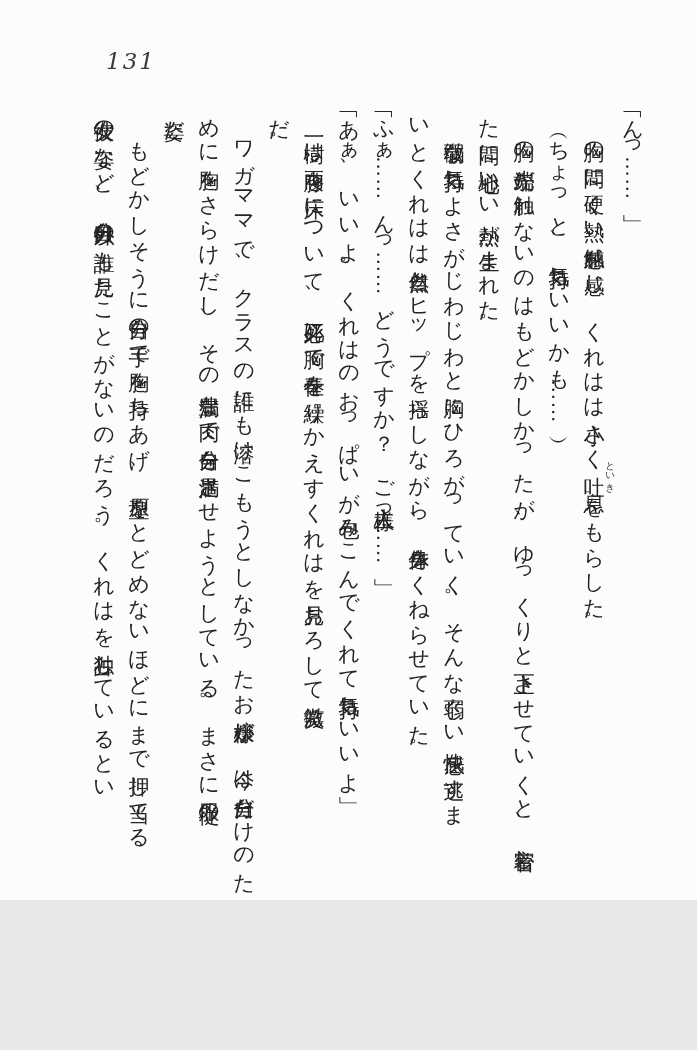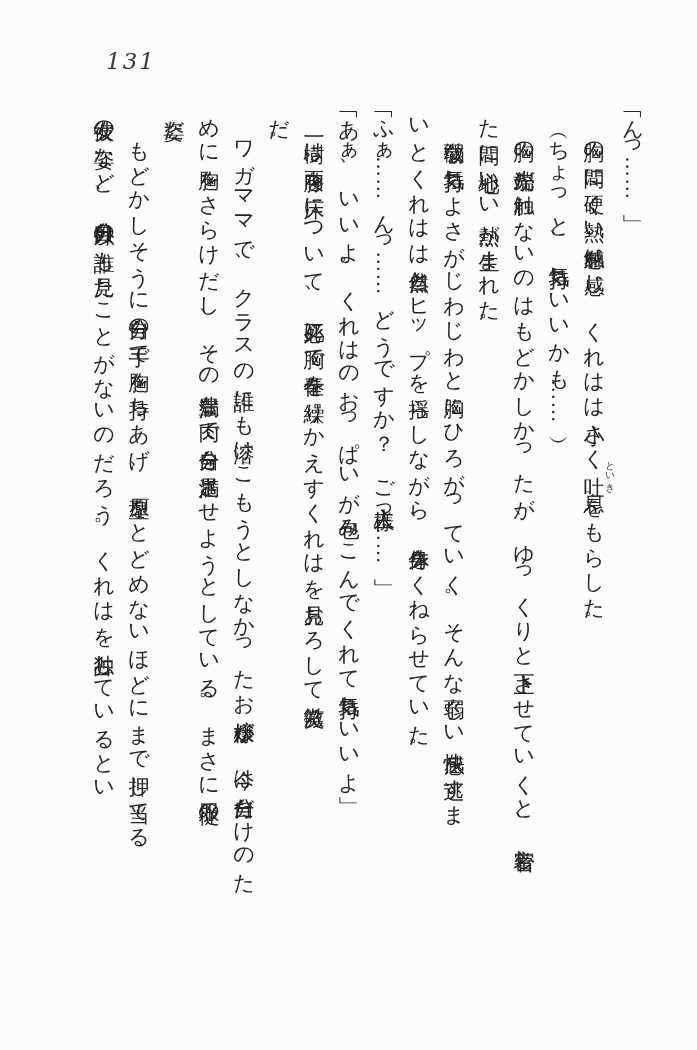--- a/index.html
+++ b/index.html
@@ -3,21 +3,21 @@
 <meta charset="utf-8">
 <style>
   html, body {
     margin: 0;
     padding: 0;
     background: #e8e8e8;
   }
   .page {
     position: relative;
     width: 697px;
-    height: 1050px;
+    height: 900px;
     margin: 0 auto;
     background: #fcfcfc;
     overflow: hidden;
     font-family: "Liberation Serif", "DejaVu Serif", serif;
   }
   .page-number {
     position: absolute;
     left: 106px;
     top: 48px;
     font-style: italic;

